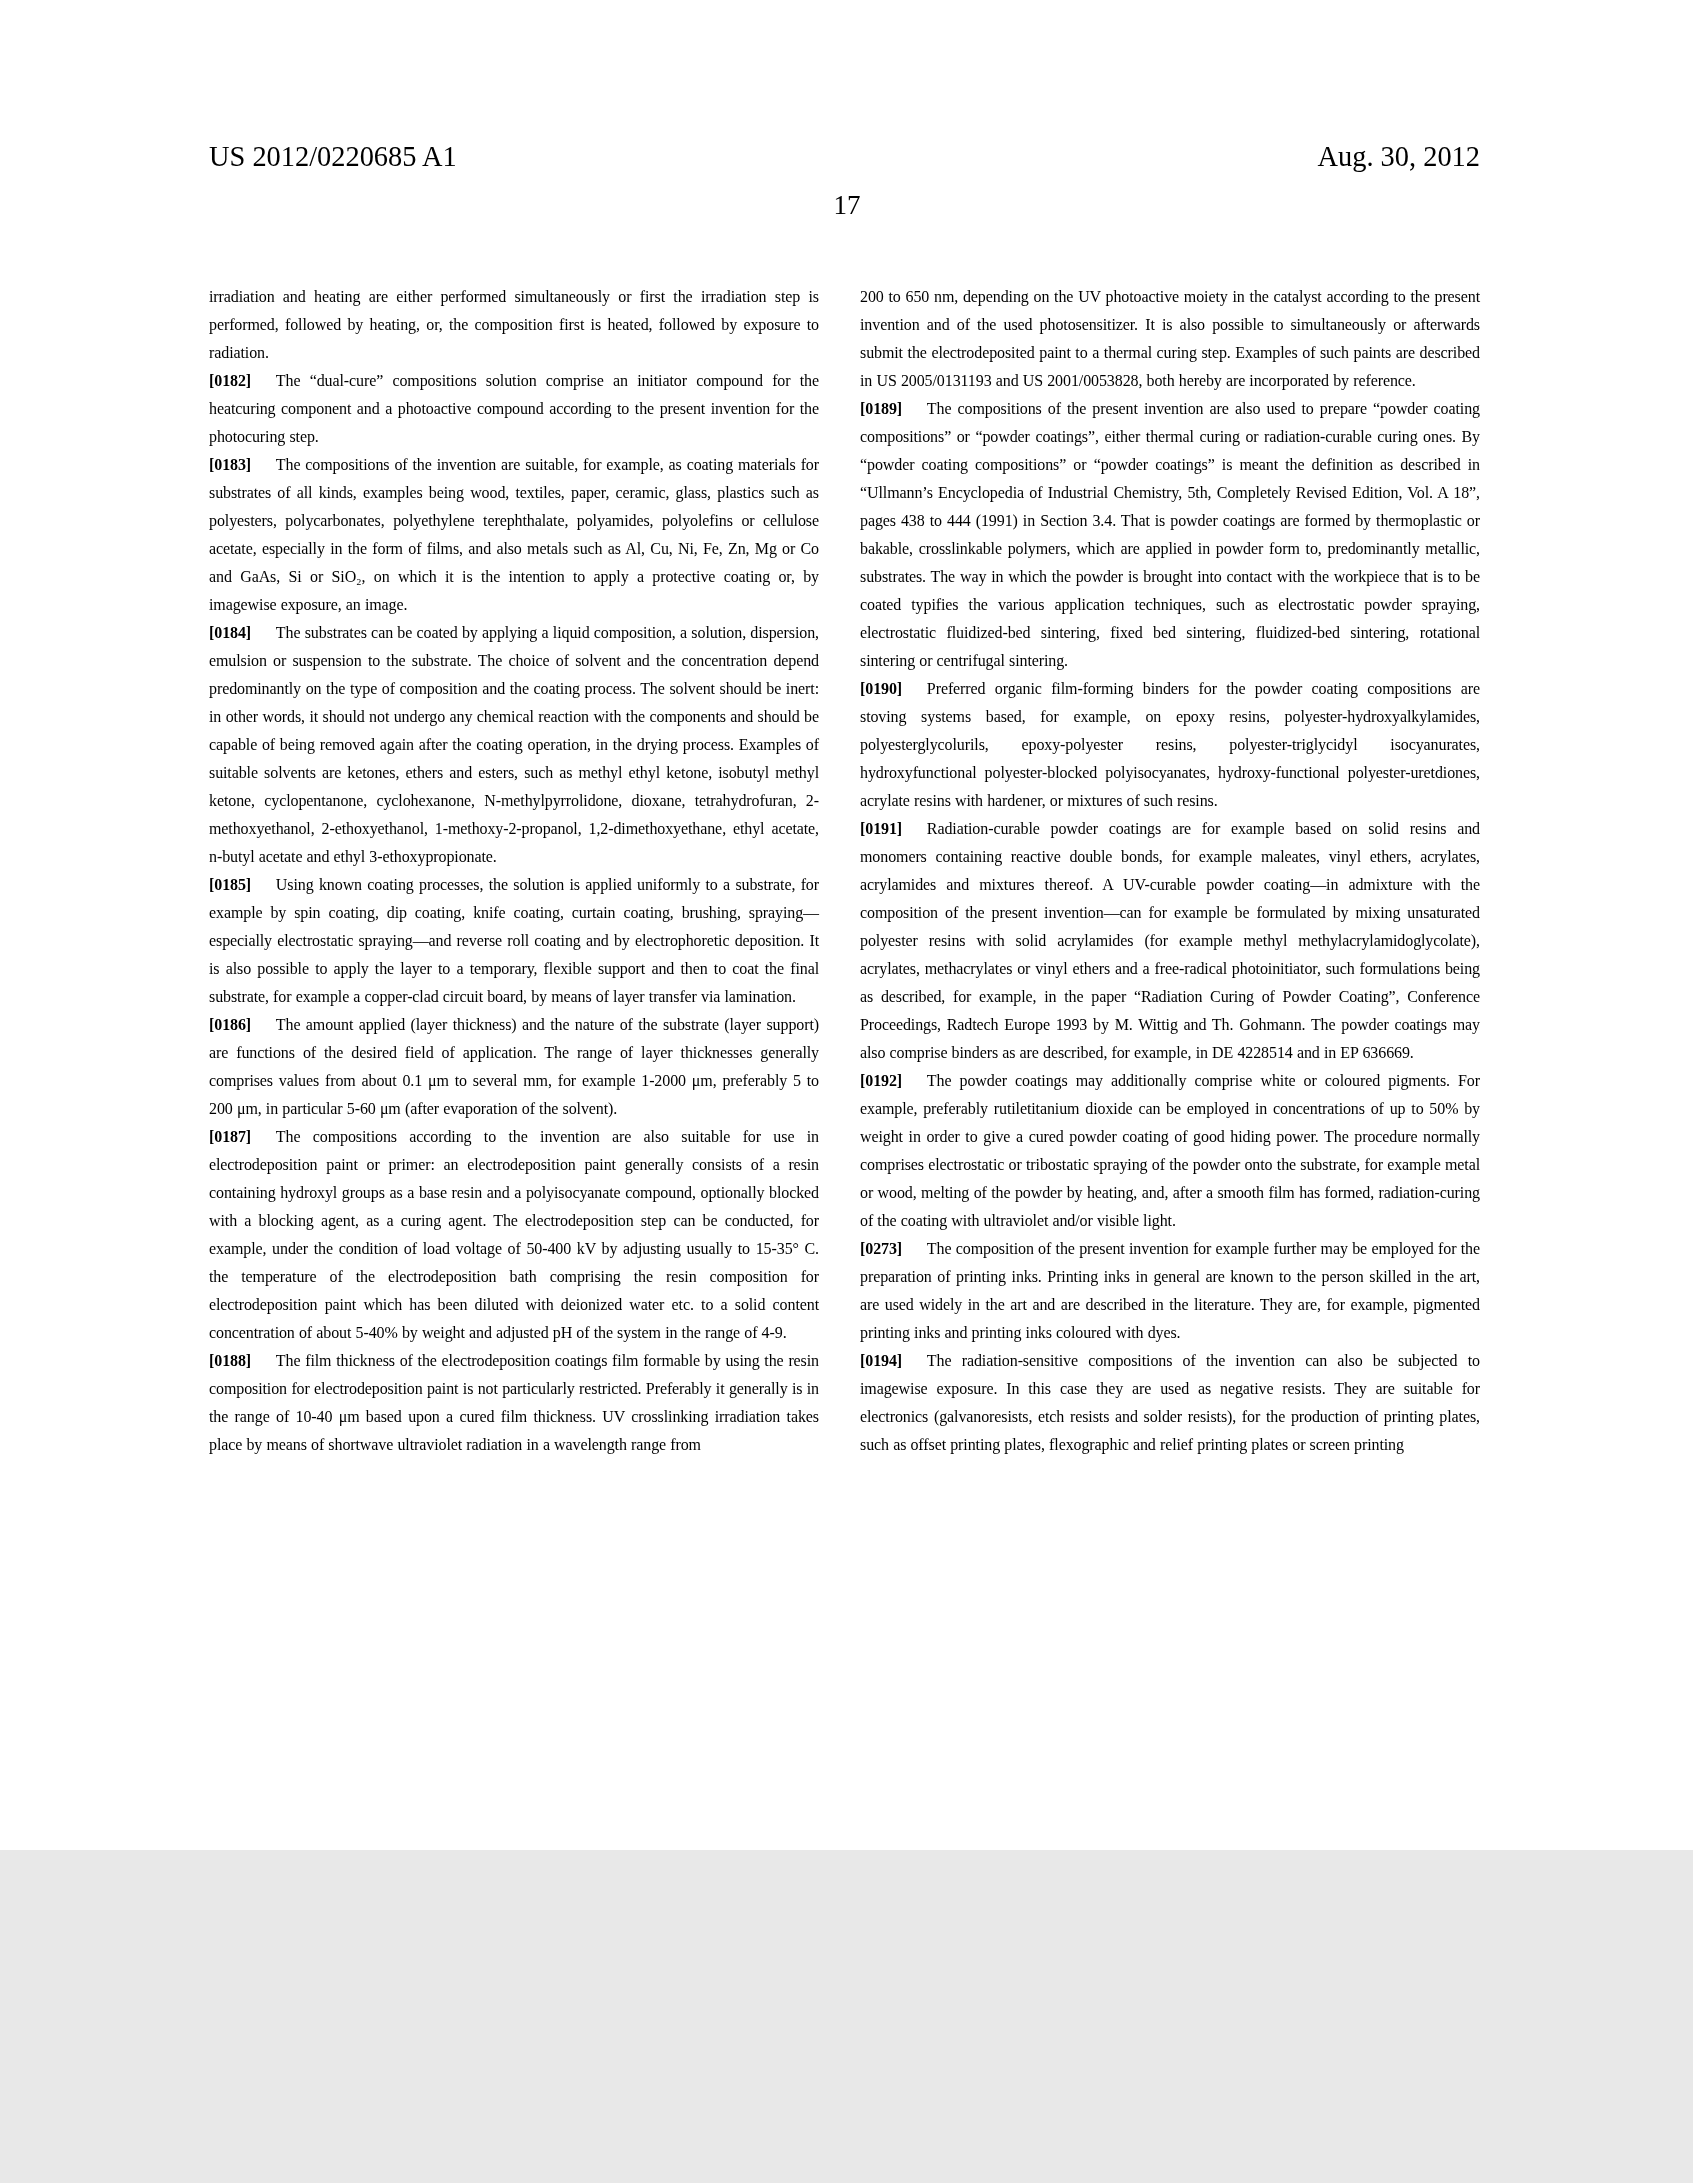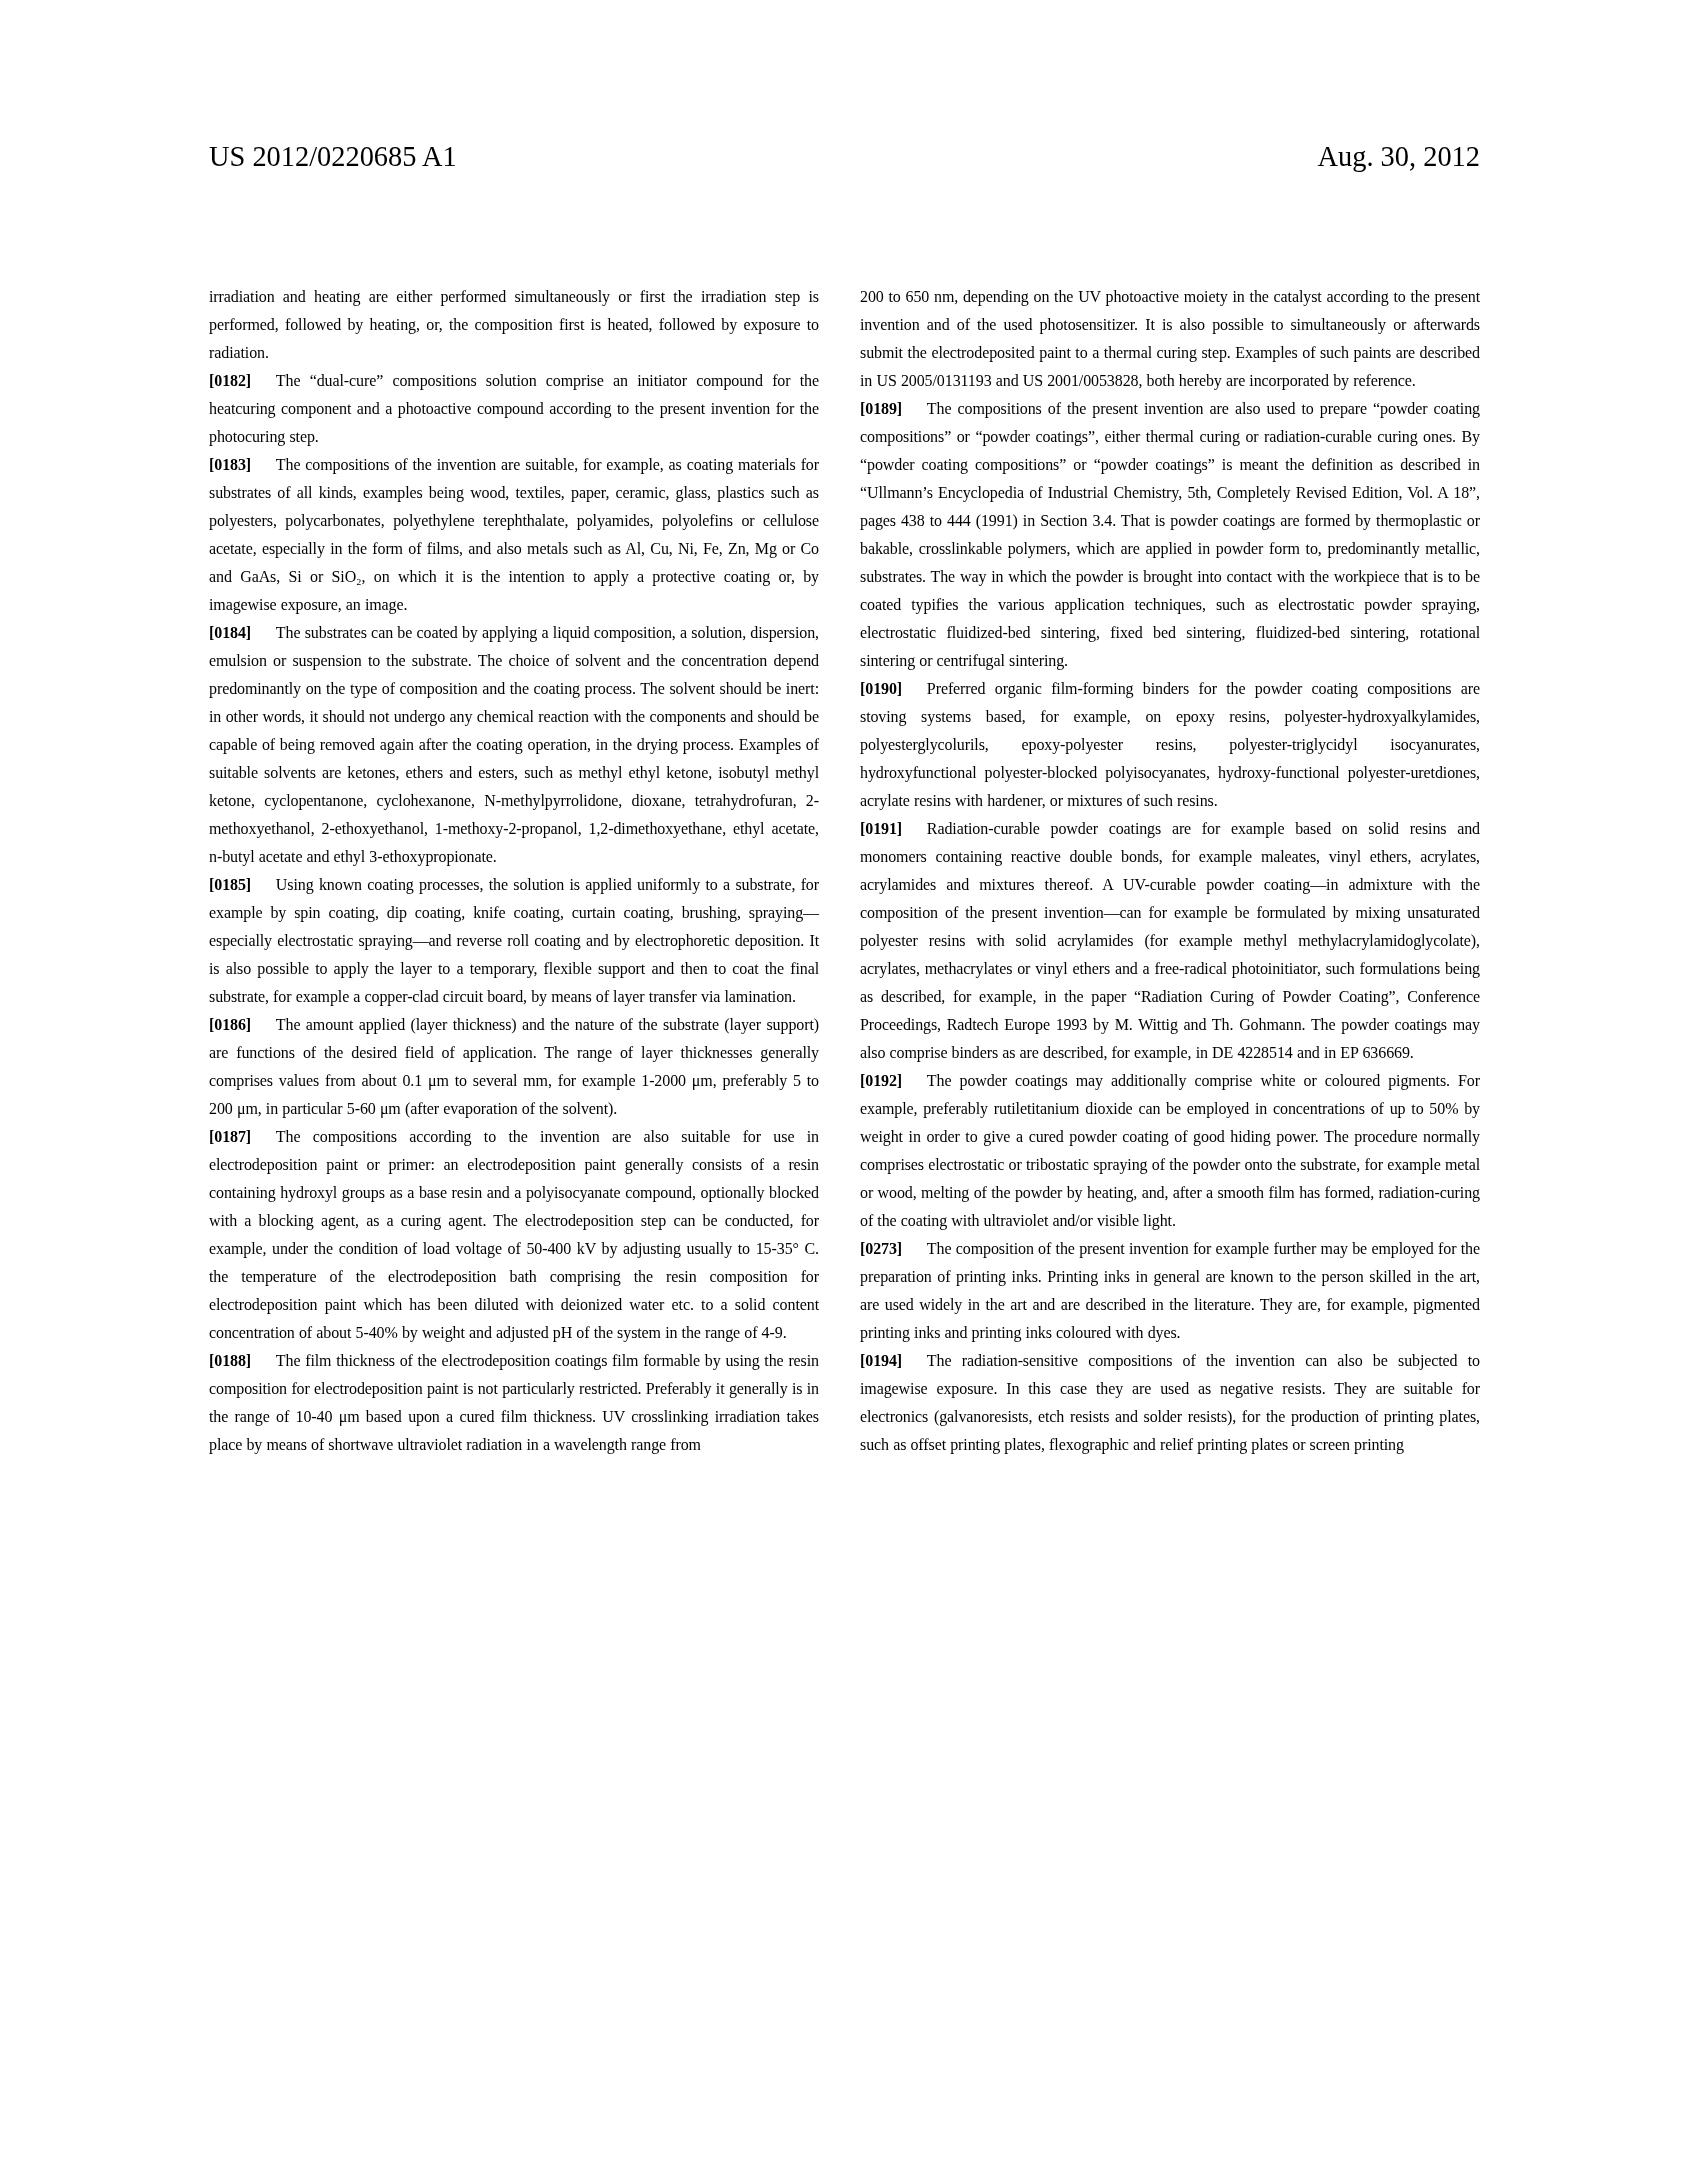--- a/index.html
+++ b/index.html
@@ -1,19 +1,19 @@
 <!DOCTYPE html>
 <html style="font-size:10.6px"><head>
 <meta charset="utf-8">
 <style>
   html, body { margin: 0; padding: 0; background: #e8e8e8; }
   .page {
     position: relative;
     width: 1694px;
-    height: 2183px;
+    height: 1850px;
     background: #ffffff;
     color: #000000;
     font-family: "Liberation Serif", serif;
     overflow: hidden;
   }
   .header-row {
     position: absolute;
     top: 140px;
     left: 209px;
     width: 1271px;
@@ -52,20 +52,21 @@
   .tag { font-weight: bold; margin-right: 1.55em; margin-top: 20px; }
 </style>
 </head>
 <body>
 
 <div class="page">
   <div class="header-row">
     <span>US 2012/0220685 A1</span>
     <span>Aug. 30, 2012</span>
   </div>
+  <div class="page-number">17</div>
   <div class="columns">
     <div class="col">
         <p class="para"><span>irradiation and heating are either performed simultaneously or first the irradiation step is performed, followed by heating, or, the composition first is heated, followed by exposure to radiation.</span></p>
         <p class="para"><b class="tag">[0182]</b><span>The “dual-cure” compositions solution comprise an initiator compound for the heatcuring component and a photoactive compound according to the present invention for the photocuring step.</span></p>
         <p class="para"><b class="tag">[0183]</b><span>The compositions of the invention are suitable, for example, as coating materials for substrates of all kinds, examples being wood, textiles, paper, ceramic, glass, plastics such as polyesters, polycarbonates, polyethylene terephthalate, polyamides, polyolefins or cellulose acetate, especially in the form of films, and also metals such as Al, Cu, Ni, Fe, Zn, Mg or Co and GaAs, Si or SiO₂, on which it is the intention to apply a protective coating or, by imagewise exposure, an image.</span></p>
         <p class="para"><b class="tag">[0184]</b><span>The substrates can be coated by applying a liquid composition, a solution, dispersion, emulsion or suspension to the substrate. The choice of solvent and the concentration depend predominantly on the type of composition and the coating process. The solvent should be inert: in other words, it should not undergo any chemical reaction with the components and should be capable of being removed again after the coating operation, in the drying process. Examples of suitable solvents are ketones, ethers and esters, such as methyl ethyl ketone, isobutyl methyl ketone, cyclopentanone, cyclohexanone, N-methylpyrrolidone, dioxane, tetrahydrofuran, 2-methoxyethanol, 2-ethoxyethanol, 1-methoxy-2-propanol, 1,2-dimethoxyethane, ethyl acetate, n-butyl acetate and ethyl 3-ethoxypropionate.</span></p>
         <p class="para"><b class="tag">[0185]</b><span>Using known coating processes, the solution is applied uniformly to a substrate, for example by spin coating, dip coating, knife coating, curtain coating, brushing, spraying—especially electrostatic spraying—and reverse roll coating and by electrophoretic deposition. It is also possible to apply the layer to a temporary, flexible support and then to coat the final substrate, for example a copper-clad circuit board, by means of layer transfer via lamination.</span></p>
         <p class="para"><b class="tag">[0186]</b><span>The amount applied (layer thickness) and the nature of the substrate (layer support) are functions of the desired field of application. The range of layer thicknesses generally comprises values from about 0.1 μm to several mm, for example 1-2000 μm, preferably 5 to 200 μm, in particular 5-60 μm (after evaporation of the solvent).</span></p>
         <p class="para"><b class="tag">[0187]</b><span>The compositions according to the invention are also suitable for use in electrodeposition paint or primer: an electrodeposition paint generally consists of a resin containing hydroxyl groups as a base resin and a polyisocyanate compound, optionally blocked with a blocking agent, as a curing agent. The electrodeposition step can be conducted, for example, under the condition of load voltage of 50-400 kV by adjusting usually to 15-35° C. the temperature of the electrodeposition bath comprising the resin composition for electrodeposition paint which has been diluted with deionized water etc. to a solid content concentration of about 5-40% by weight and adjusted pH of the system in the range of 4-9.</span></p>
         <p class="para"><b class="tag">[0188]</b><span>The film thickness of the electrodeposition coatings film formable by using the resin composition for electrodeposition paint is not particularly restricted. Preferably it generally is in the range of 10-40 μm based upon a cured film thickness. UV crosslinking irradiation takes place by means of shortwave ultraviolet radiation in a wavelength range from</span></p>

